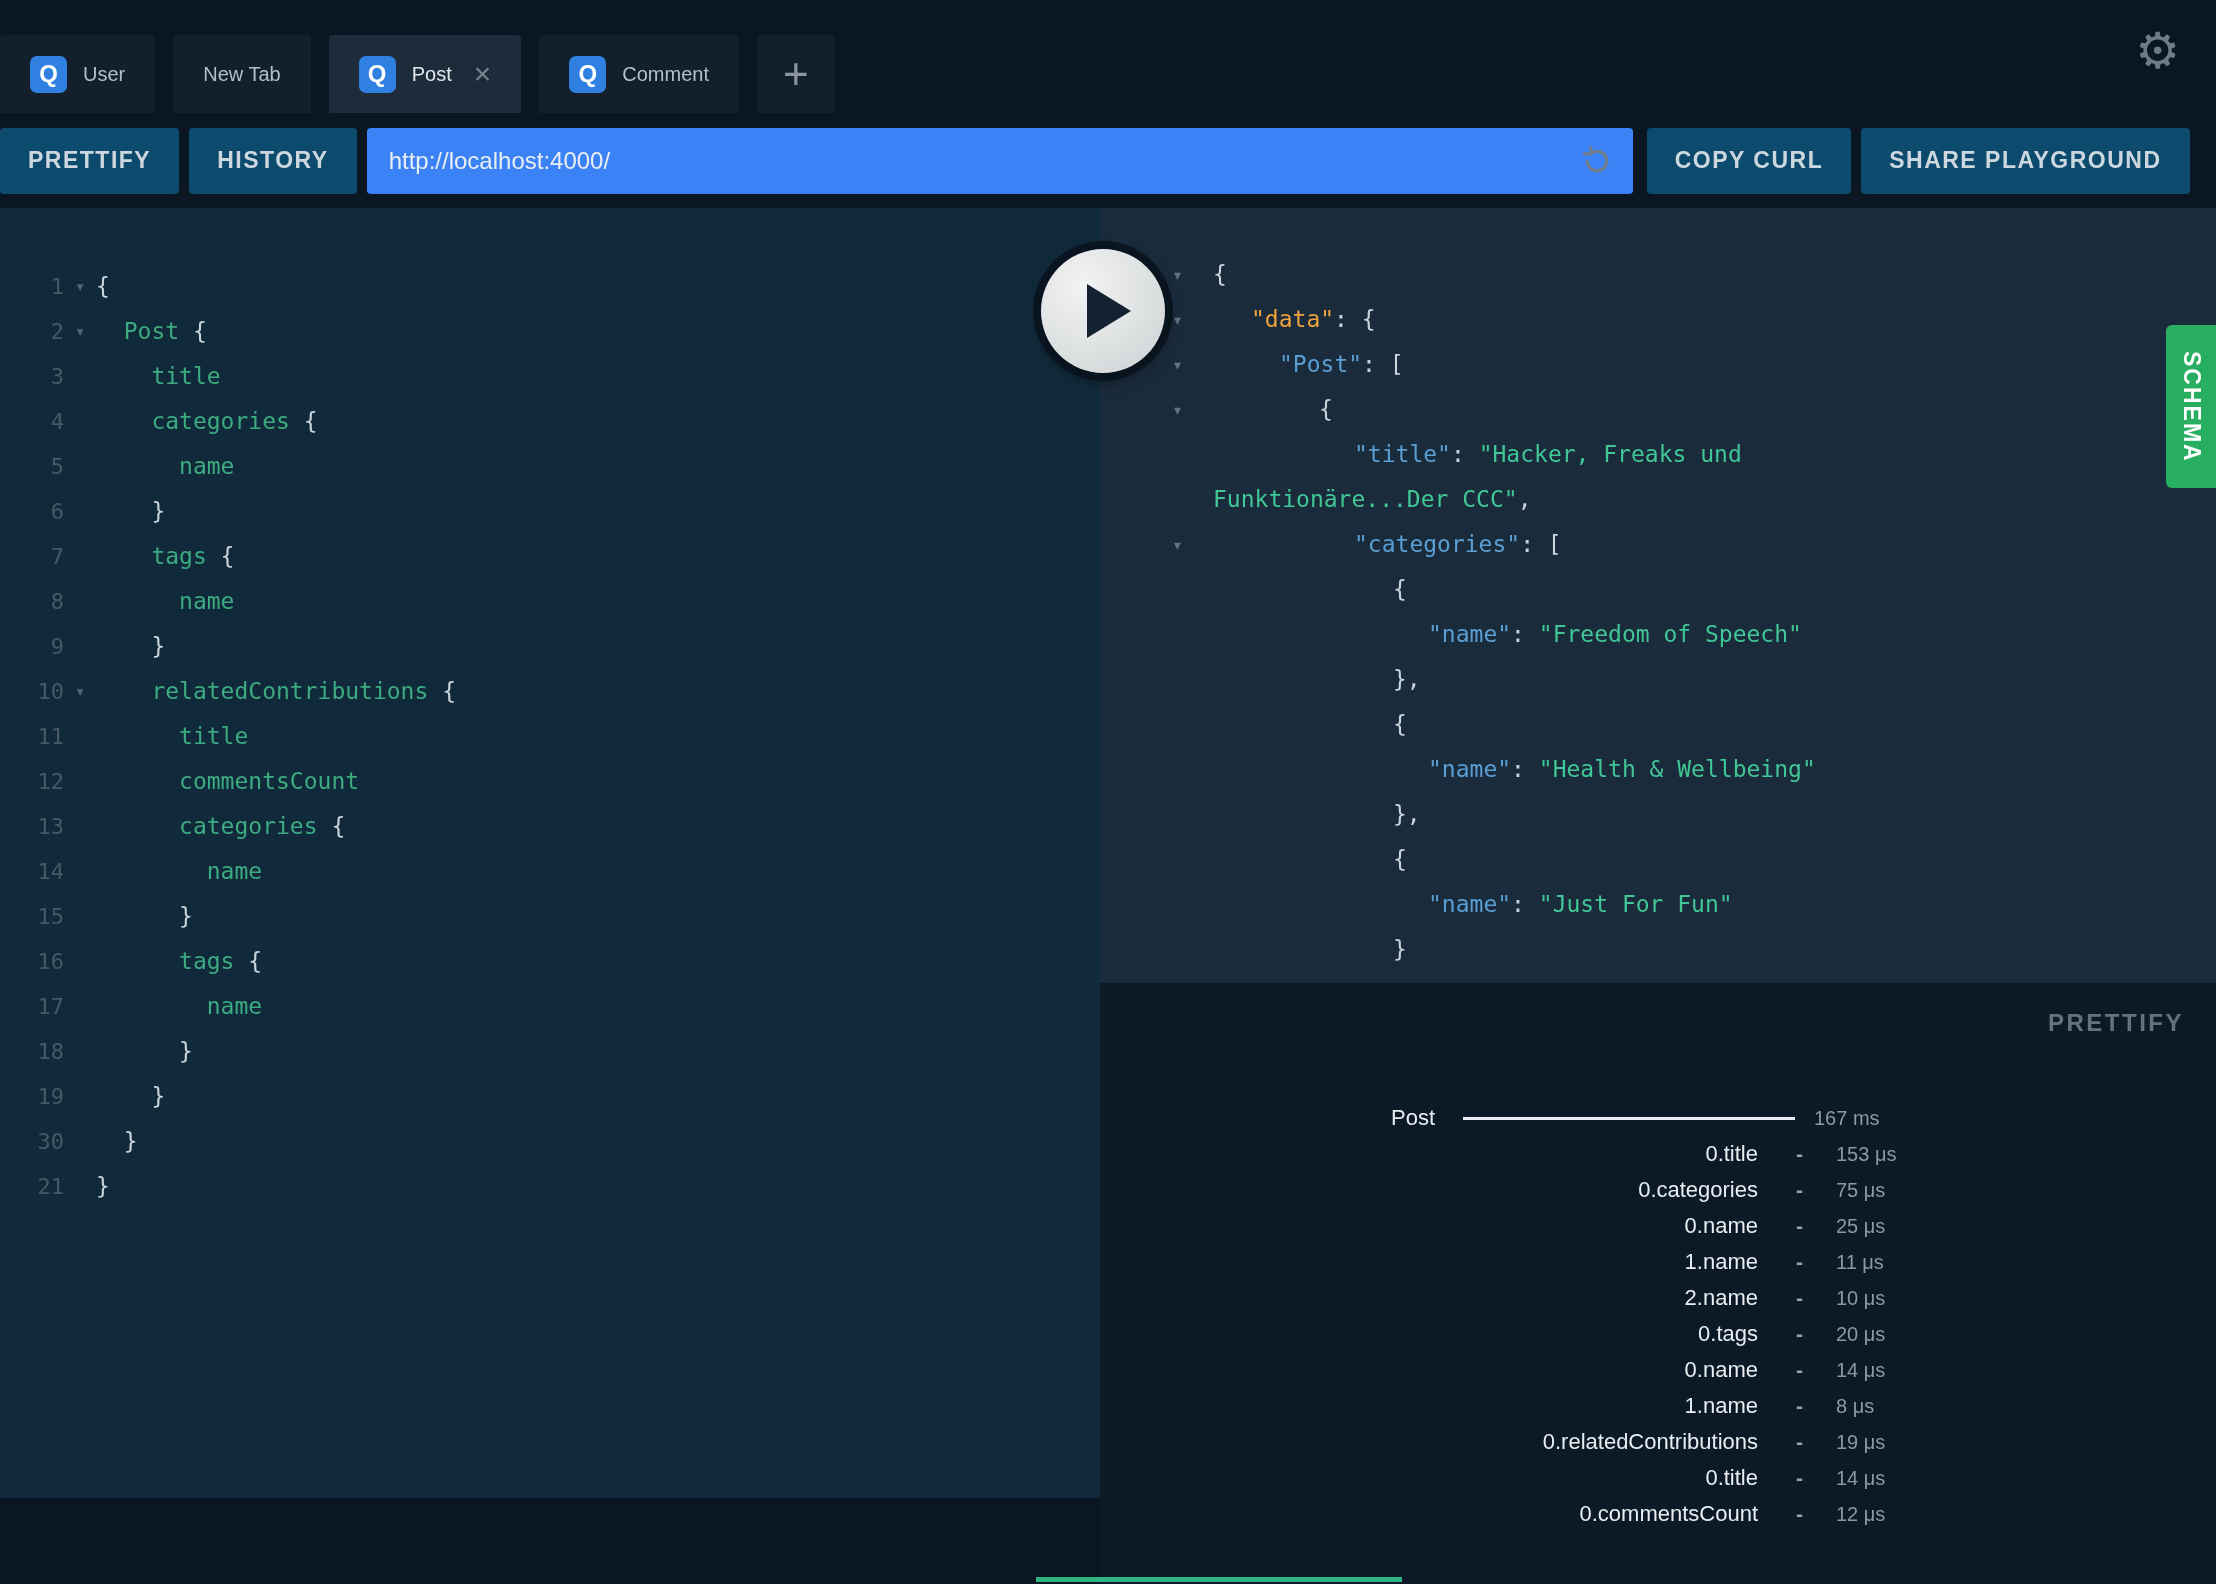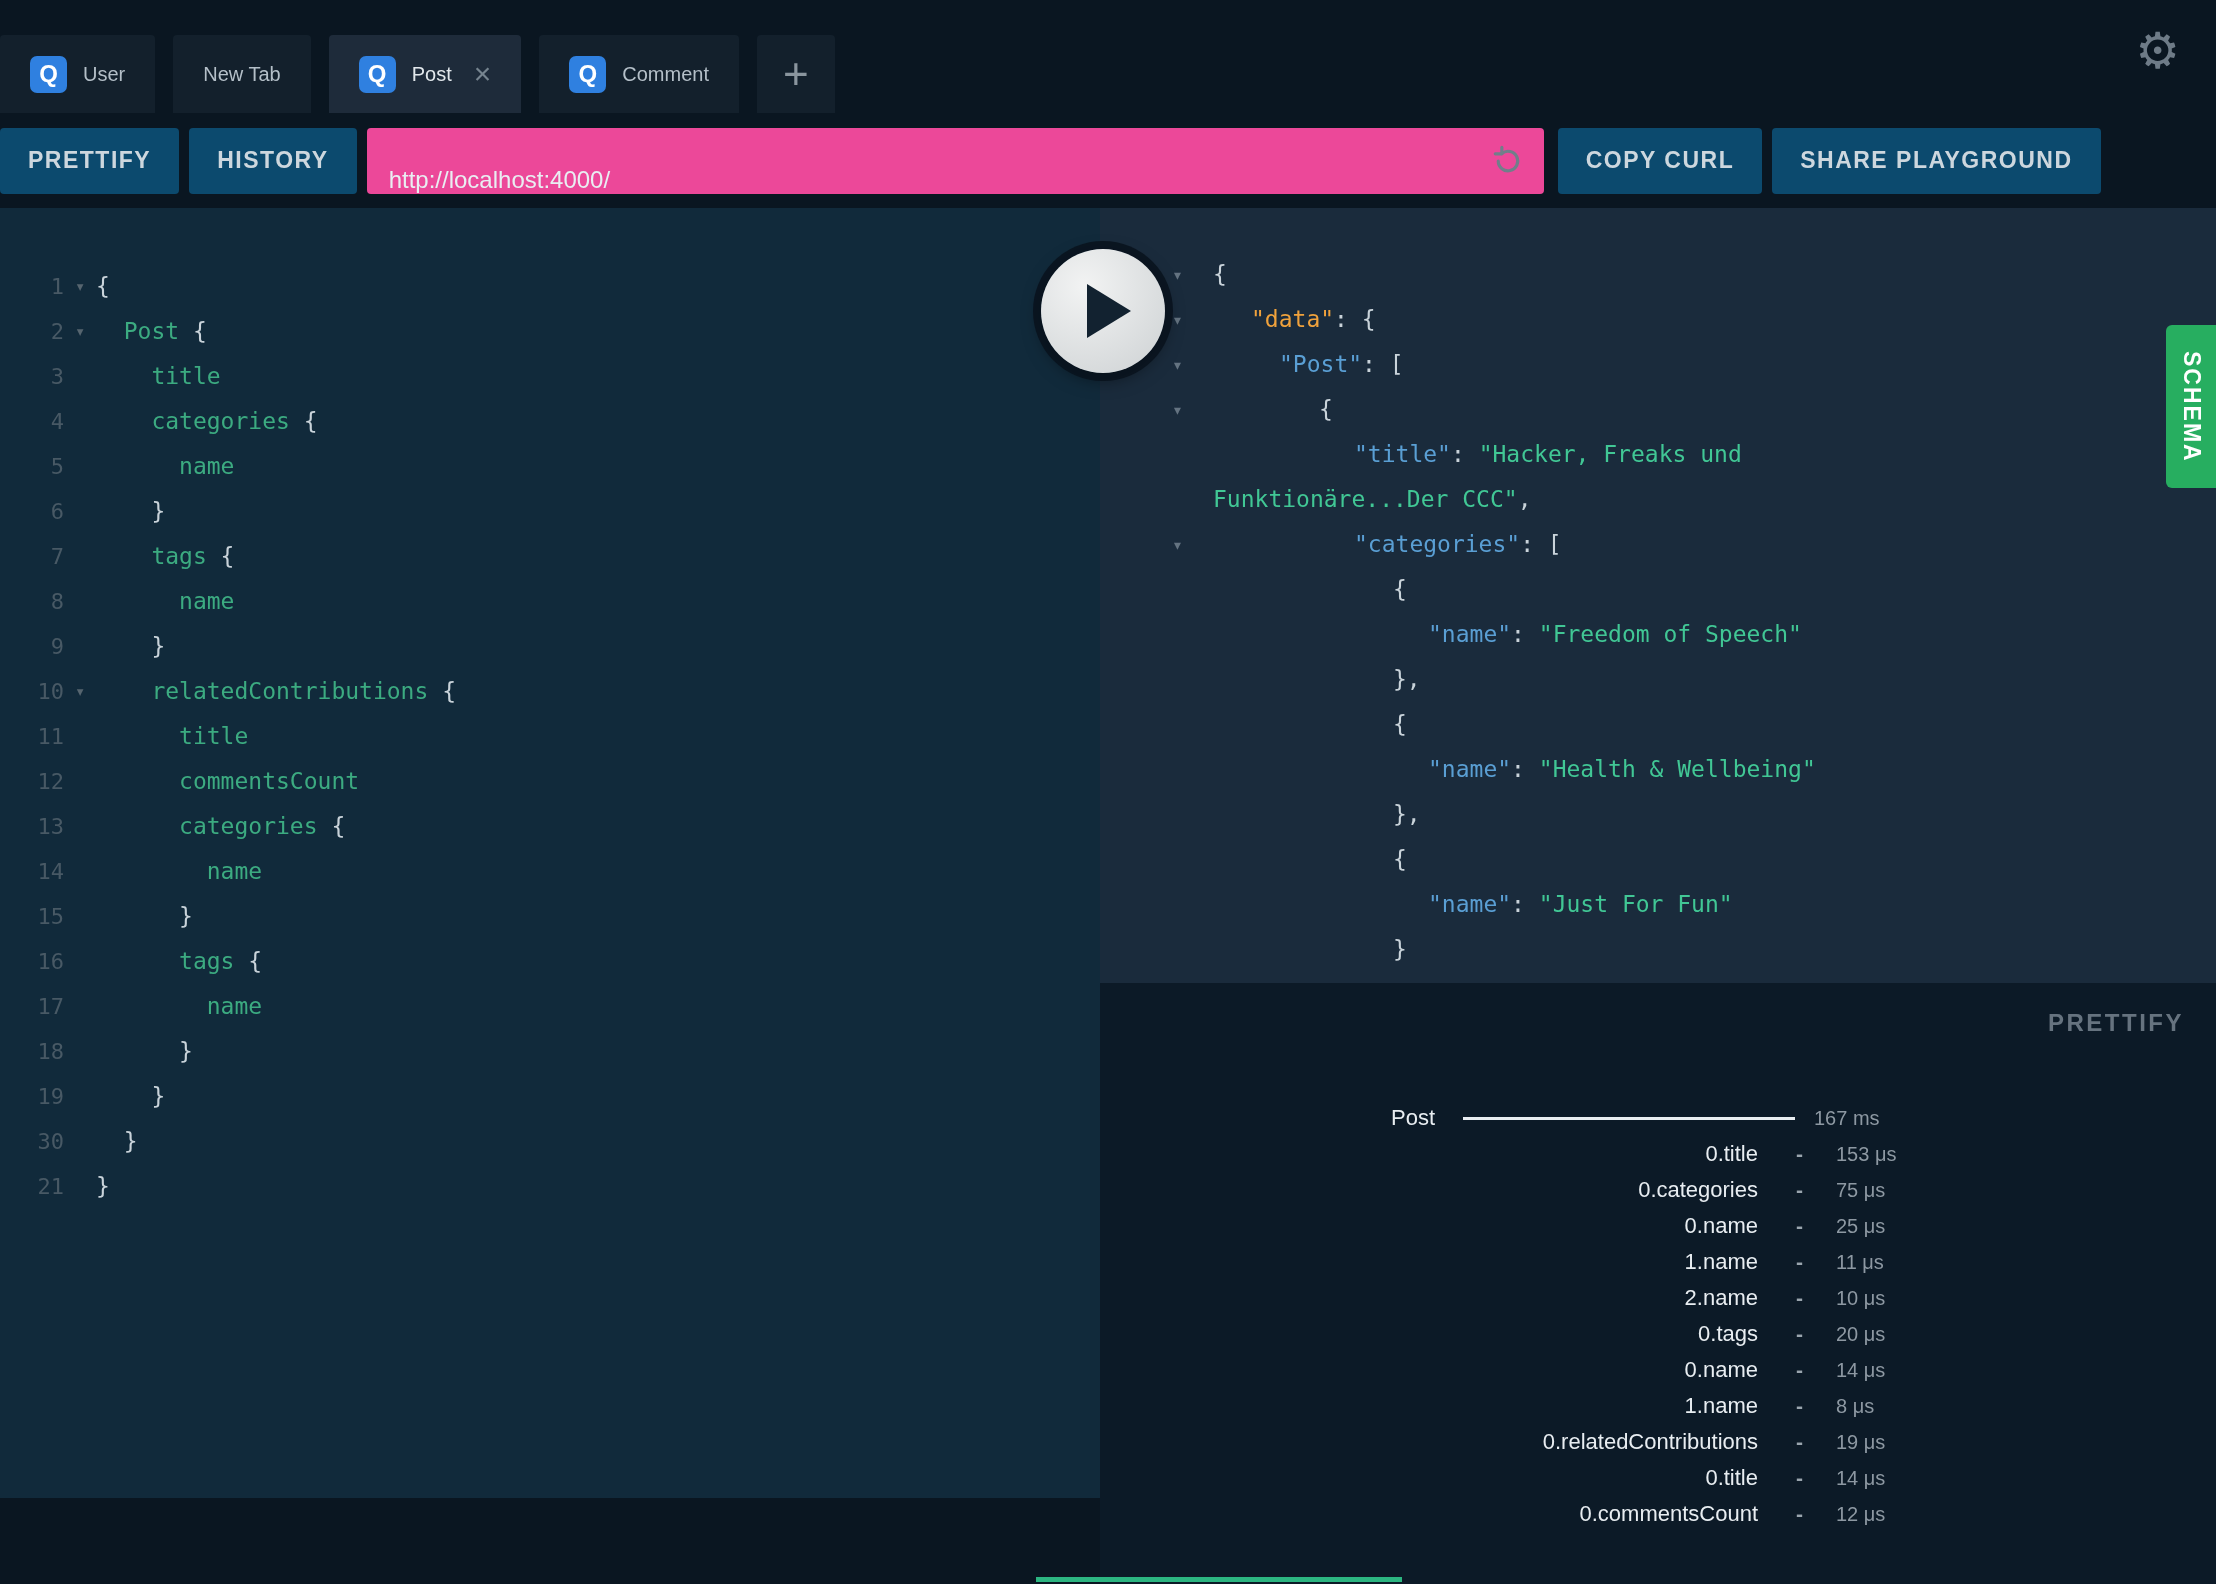--- a/index.html
+++ b/index.html
@@ -15,21 +15,21 @@
   .tab.active .tab-label{color:#e2e8ec}
   .qicon{width:37px;height:37px;border-radius:7px;background:#2f80e0;color:#fff;font-weight:bold;font-size:24px;display:flex;align-items:center;justify-content:center;margin-right:16px;flex:none}
   .tab-close{color:#76848f;font-size:30px;margin-left:22px;line-height:1}
   .tab-add{height:78px;width:78px;background:#13202c;display:flex;align-items:center;justify-content:center;color:#8a959e;font-size:44px;border-radius:4px 4px 0 0;cursor:pointer}
   .gear{position:absolute;right:36px;top:26px;font-size:50px;color:#6e7b87;line-height:1;cursor:pointer}
 
   
   .toolbar{position:absolute;left:0;top:113px;width:2216px;height:95px;background:#0a1621;display:flex;align-items:center}
   .tbtn{height:66px;background:#0c4a6e;border:none;border-radius:4px;color:#cdd7de;font-family:"Liberation Sans",sans-serif;font-weight:bold;font-size:23px;letter-spacing:1.5px;display:flex;align-items:center;padding:0 28px;margin-right:10px;cursor:pointer;white-space:nowrap}
   .tbtn.last{margin-right:11px}
-  .urlbar{position:relative;height:66px;background:#ec4899;border-radius:4px;width:1177px;flex:none;display:flex;align-items:flex-end;padding:0 64px 0 22px;margin-right:14px}
+  .urlbar{position:relative;height:66px;background:#3b82f6;border-radius:4px;width:1266px;flex:none;display:flex;align-items:center;padding:0 64px 0 22px;margin-right:14px}
   .url-text{color:#e9eef2;font-size:24px}
   .reload{position:absolute;right:18px;top:15px;width:36px;height:36px;cursor:pointer}
 
   
   .editor{position:absolute;left:0;top:208px;width:1100px;height:1290px;background:#112a3b;padding-top:56px;font-family:"DejaVu Sans Mono",monospace;font-size:23px}
   .e-line{display:flex;height:45px;line-height:45px}
   .e-num{width:64px;text-align:right;color:#485965;flex:none;font-size:22px}
   .e-fold{width:32px;text-align:center;color:#56656f;font-size:17px;flex:none}
   .e-code{white-space:pre}
 

